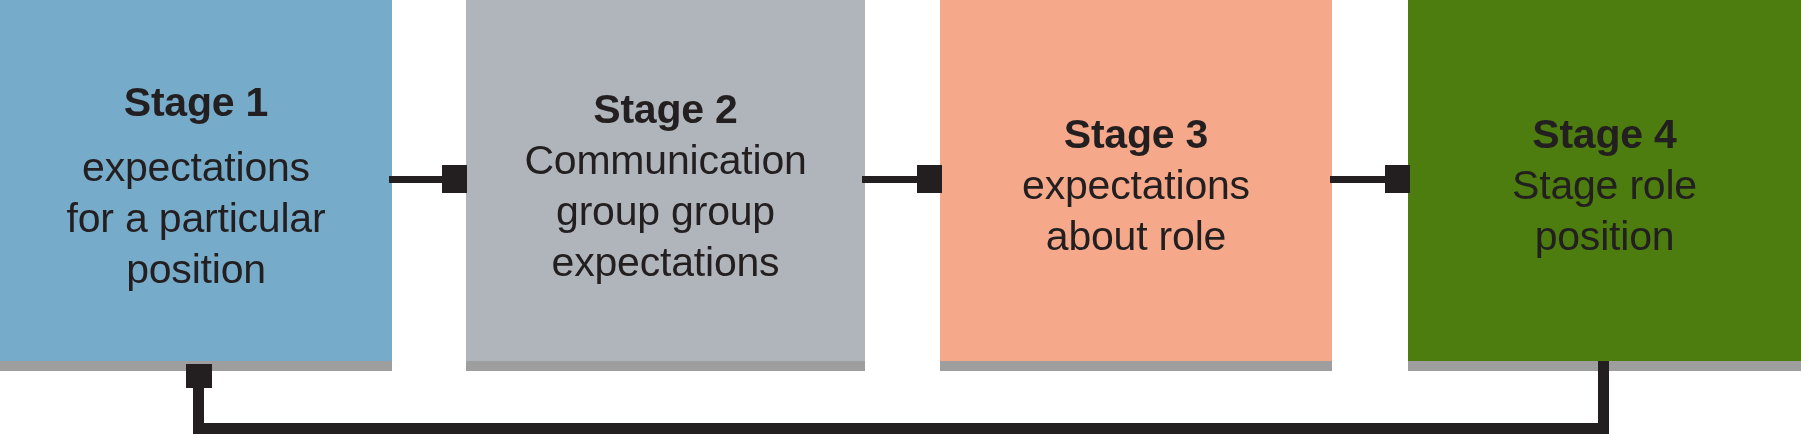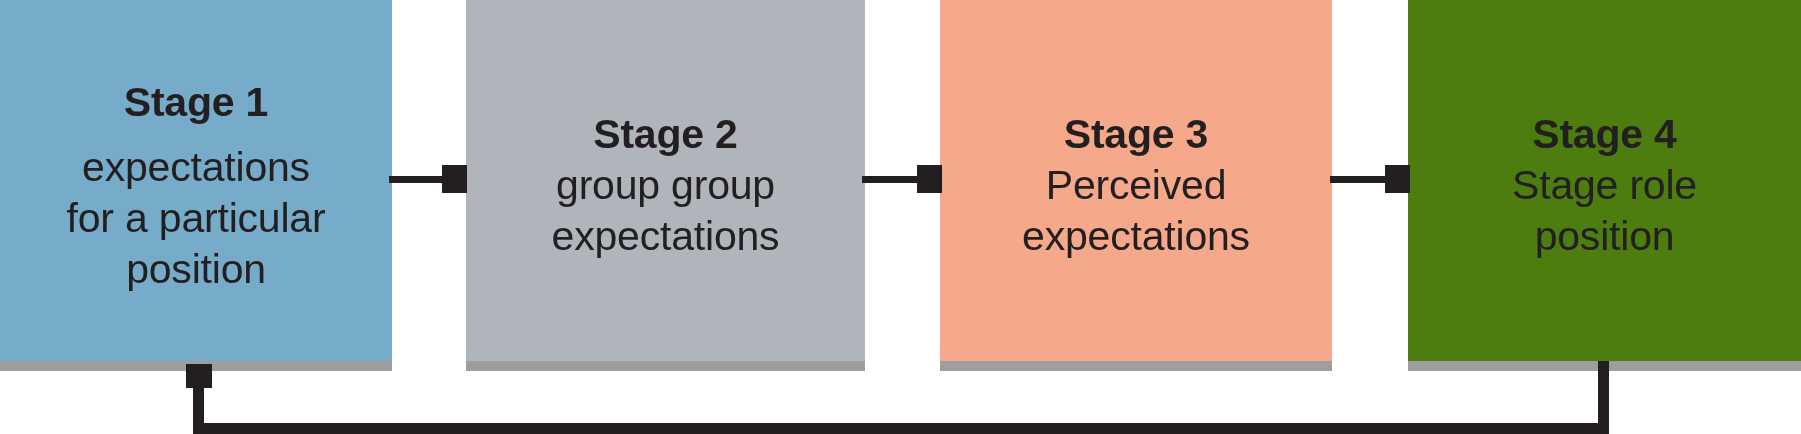--- a/index.html
+++ b/index.html
@@ -113,31 +113,32 @@
       <span class="tl">expectations</span>
       <span class="tl">for a particular</span>
       <span class="tl">position</span>
     </div>
     <div class="shadow-strip"></div>
   </div>
 
   <div class="stage-box" id="box-2" style="left:466px; width:399px; height:371px; background:#b0b5bb;">
     <div class="stage-title">Stage 2</div>
     <div class="stage-body">
+      <span class="tl">Communication</span>
       <span class="tl">group group</span>
       <span class="tl">expectations</span>
     </div>
     <div class="shadow-strip"></div>
   </div>
 
   <div class="stage-box" id="box-3" style="left:940px; width:392px; height:371px; background:#f5a98a;">
     <div class="stage-title">Stage 3</div>
     <div class="stage-body">
-      <span class="tl">Perceived</span>
       <span class="tl">expectations</span>
+      <span class="tl">about role</span>
     </div>
     <div class="shadow-strip"></div>
   </div>
 
   <div class="stage-box" id="box-4" style="left:1408px; width:393px; height:371px; background:#4d7c0f;">
     <div class="stage-title">Stage 4</div>
     <div class="stage-body">
       <span class="tl">Stage role</span>
       <span class="tl">position</span>
     </div>

